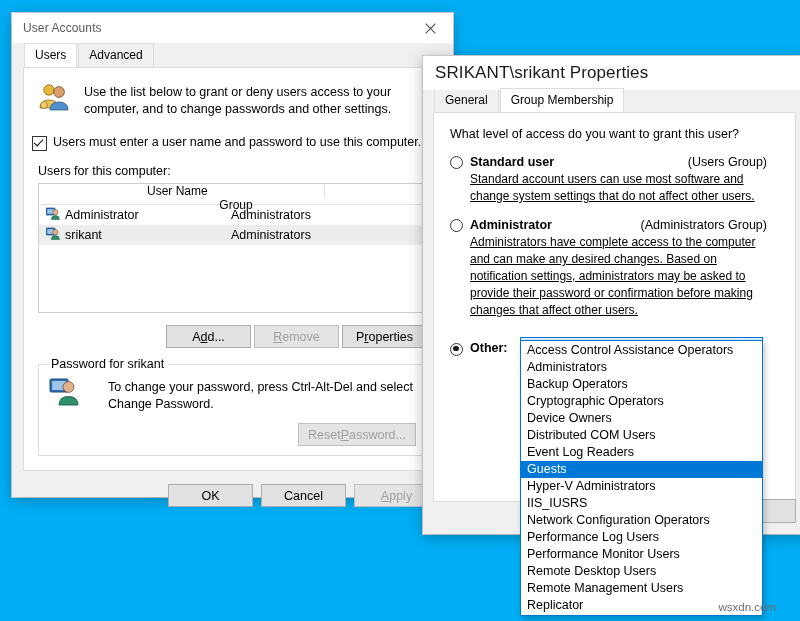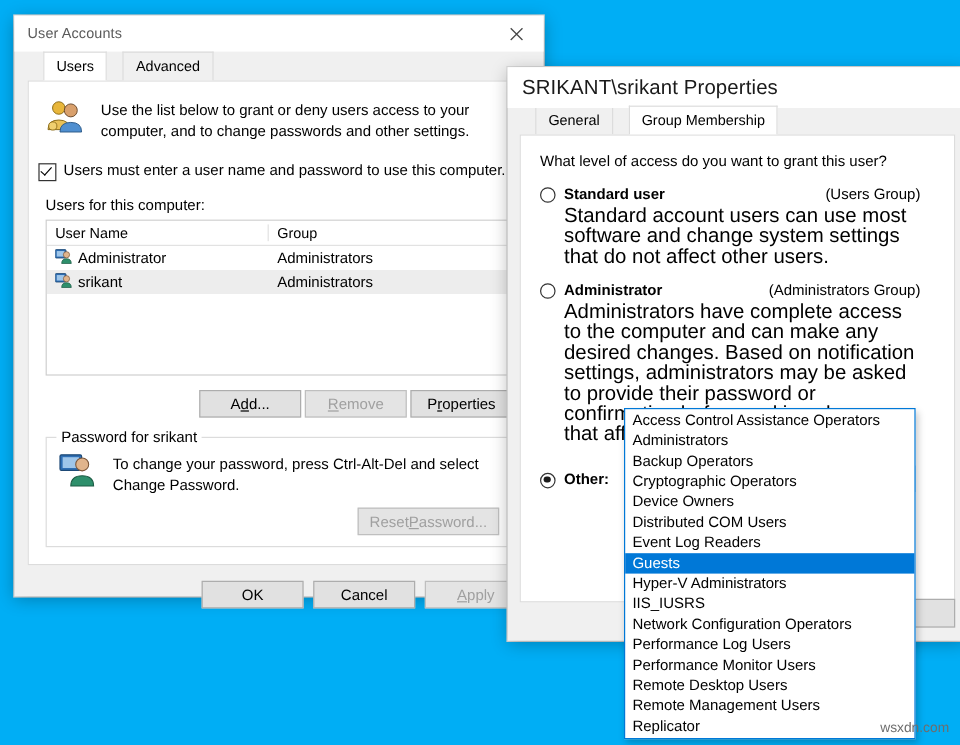--- a/index.html
+++ b/index.html
@@ -67,21 +67,20 @@
   }
   .tab {
     font-size: 12px;
     padding: 4px 10px 4px 10px;
     border: 1px solid #dcdcdc;
     border-bottom: none;
     background: #f0f0f0;
     color: #000;
     margin-right: 1px;
     line-height: 15px;
-    margin-left: 12px;
   }
   .tab.active {
     background: #ffffff;
     border-color: #dcdcdc;
     position: relative;
     z-index: 4;
   }
   .ua-body {
     background: #ffffff;
     border: 1px solid #dcdcdc;
@@ -137,20 +136,21 @@
     background: #fff;
     box-sizing: border-box;
     overflow: hidden;
   }
   .userlist-head {
     display: flex;
     height: 20px;
     align-items: center;
     border-bottom: 1px solid #e2e2e2;
     background: #fff;
+    flex-direction: column;
   }
   .userlist-head .cell {
     font-size: 12px;
     padding-left: 7px;
     color: #000;
     box-sizing: border-box;
   }
   .userlist-head .cell.c1 { width: 185px; border-right: 1px solid #e2e2e2; }
   .row {
     display: flex;
@@ -193,21 +193,21 @@
     height: 92px;
     box-sizing: border-box;
   }
   .group-box .legend {
     position: absolute;
     top: -8px; left: 8px;
     background: #fff;
     padding: 0 4px;
     font-size: 12.5px;
   }
-  .pwd-inner { display:flex; }
+  .pwd-inner { display:flex;gap:14px; }
   .pwd-inner .txt { font-size:12.5px; line-height:17px; padding-left:13px; padding-top:2px;}
   .ua-footer {
     display:flex;
     justify-content:flex-end;
     gap: 8px;
     padding: 13px 14px 0 0;
   }
 
   
   #win-properties {
@@ -252,23 +252,24 @@
     content:"";
     position:absolute;
     left: 2.4px; top: 2.4px;
     width: 5.4px; height: 5.4px;
     border-radius:50%;
     background:#1b1b1b;
   }
   .opt-title { font-weight: bold; font-size: 12.5px; }
   .opt-group-note { font-size: 12.5px; margin-left: auto; }
   .opt-desc {
-    font-size: 17px;
+    font-size: 12px;
     line-height: 17px;
     margin: 2px 0 0 20px;
+    text-decoration: underline;
   }
   .other-row {
     display:flex;
     align-items: center;
     margin-top: 18px;
   }
   .other-row .opt-title { margin-right: 12px; }
   .combo {
     width: 243px;
     height: 22px;
@@ -313,21 +314,21 @@
     bottom: 11px;
     width: 60px;
     height: 24px;
     background: #e1e1e1;
     border: 1px solid #adadad;
     box-sizing:border-box;
   }
 
   .watermark {
     position: absolute;
-    right: 9px;
+    right: 24px;
     bottom: 8px;
     font-size: 11.5px;
     color: #6d6d6d;
     z-index: 40;
     font-family: "Liberation Sans", sans-serif;
   }
 </style>
 </head>
 <body>
 

